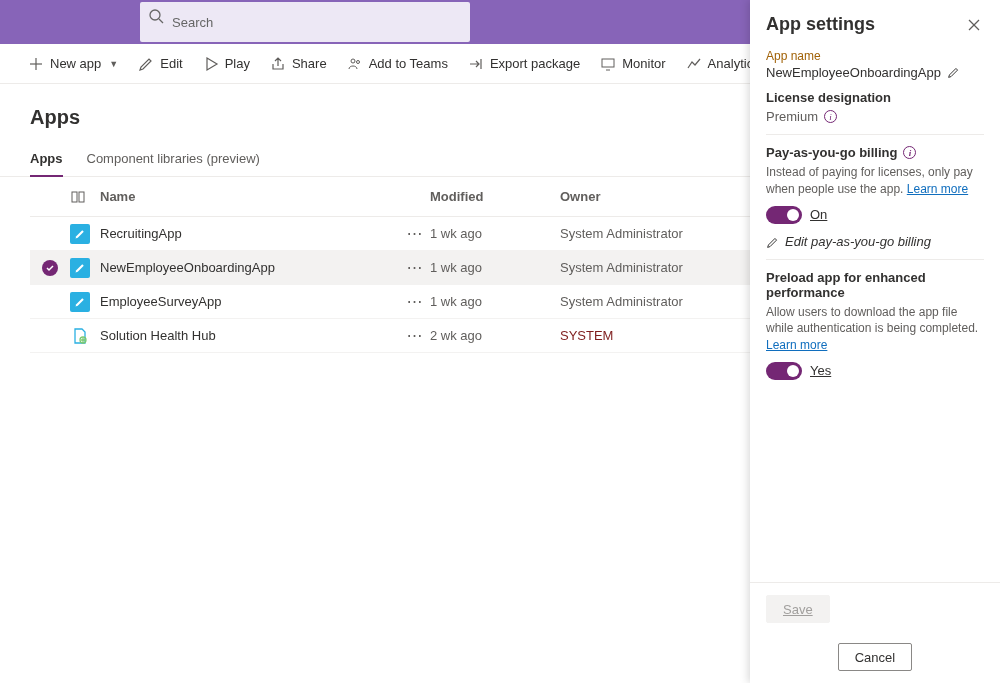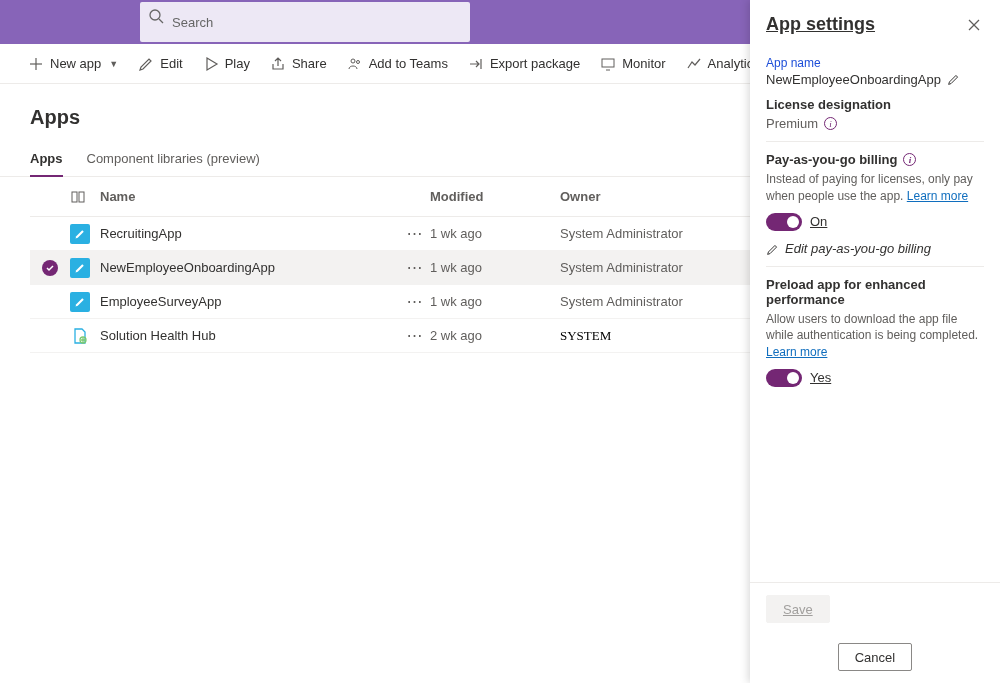--- a/index.html
+++ b/index.html
@@ -40,25 +40,25 @@
 .sel-cell { display:flex; justify-content:center; }
 .sel-circle { width:16px; height:16px; border-radius:50%; background:#742774; display:flex; align-items:center; justify-content:center; }
 .sel-circle svg { width:10px; height:10px; }
 .app-icon { width:20px; height:20px; display:flex; align-items:center; justify-content:center; border-radius:2px; }
 .app-icon.pencil { background:#2AB0E2; color:#fff; }
 .app-icon.doc { color:#2AB0E2; }
 .dots { color:#605e5c; font-size:16px; letter-spacing:1px; cursor:pointer; text-align:center; }
 
 
 .panel { position:absolute; top:0; right:0; width:250px; height:683px; background:#fff; box-shadow:-2px 0 8px rgba(0,0,0,0.15); display:flex; flex-direction:column; }
-.panel-header { display:flex; align-items:center; justify-content:space-between; padding:14px 16px 8px;text-decoration:underline; }
+.panel-header { display:flex; align-items:center; justify-content:space-between; padding:14px 16px 8px; }
 .panel-header h2 { font-size:18px; font-weight:600; }
 .panel-header .close { cursor:pointer; color:#605e5c; font-size:14px; padding:4px; }
 .panel-body { padding: 0 16px; flex:1; overflow:auto; font-size:13px; }
-.panel-body .label { font-size:12px; color:#1d4ed8; margin-top:13px; }
+.panel-body .label { font-size:12px; color:#a16207; margin-top:6px; }
 .panel-body .app-name-row { display:flex; align-items:center; gap:6px; margin:2px 0 10px; }
 .panel-body .section-label { font-weight:600; font-size:13px; margin-top:4px; }
 .panel-body .premium-row { display:flex; align-items:center; gap:6px; color:#605e5c; font-size:13px; margin:4px 0 10px; }
 .panel-body hr { border:none; border-top:1px solid #edebe9; margin:10px 0; }
 .panel-body .section-title { font-weight:600; font-size:13px; display:flex; align-items:center; gap:6px; margin-bottom:4px; }
 .panel-body .desc { font-size:12px; color:#605e5c; line-height:1.4; margin-bottom:8px; }
 .panel-body .desc a { color:#106ebe; text-decoration:underline; cursor:pointer; }
 .panel-body .toggle-row { display:flex; align-items:center; gap:8px; margin:6px 0;text-decoration:underline; }
 .toggle { width:36px; height:18px; background:#742774; border-radius:10px; position:relative; cursor:pointer; }
 .toggle::after { content:""; position:absolute; width:12px; height:12px; background:#fff; border-radius:50%; top:3px; right:3px; }
@@ -260,21 +260,21 @@
             <svg width="18" height="18" viewBox="0 0 18 18">
               <path d="M4 2h7l3 3v11H4z" fill="none" stroke="#2AB0E2" stroke-width="1.3"></path>
               <circle cx="12" cy="13" r="3" fill="none" stroke="#7BC96F" stroke-width="1.3"></circle>
               <path d="M12 11v4M10 13h4" stroke="#7BC96F" stroke-width="1.3"></path>
             </svg>
           </div>
         </div>
         <div>Solution Health Hub</div>
         <div class="dots">⋯</div>
         <div style="color: rgb(96, 94, 92);">2 wk ago</div>
-        <div style="color: #000000; font-family: Liberation Serif, serif;">SYSTEM</div>
+        <div style="color: #7f1d1d;">SYSTEM</div>
       </div>
     </div>
 </div>
 
 <div class="panel">
   <div class="panel-header">
     <h2>App settings</h2>
     <div class="close">
       <svg width="12" height="12" viewBox="0 0 12 12">
           <line x1="1" y1="1" x2="11" y2="11" stroke="#605e5c" stroke-width="1.3"></line>

